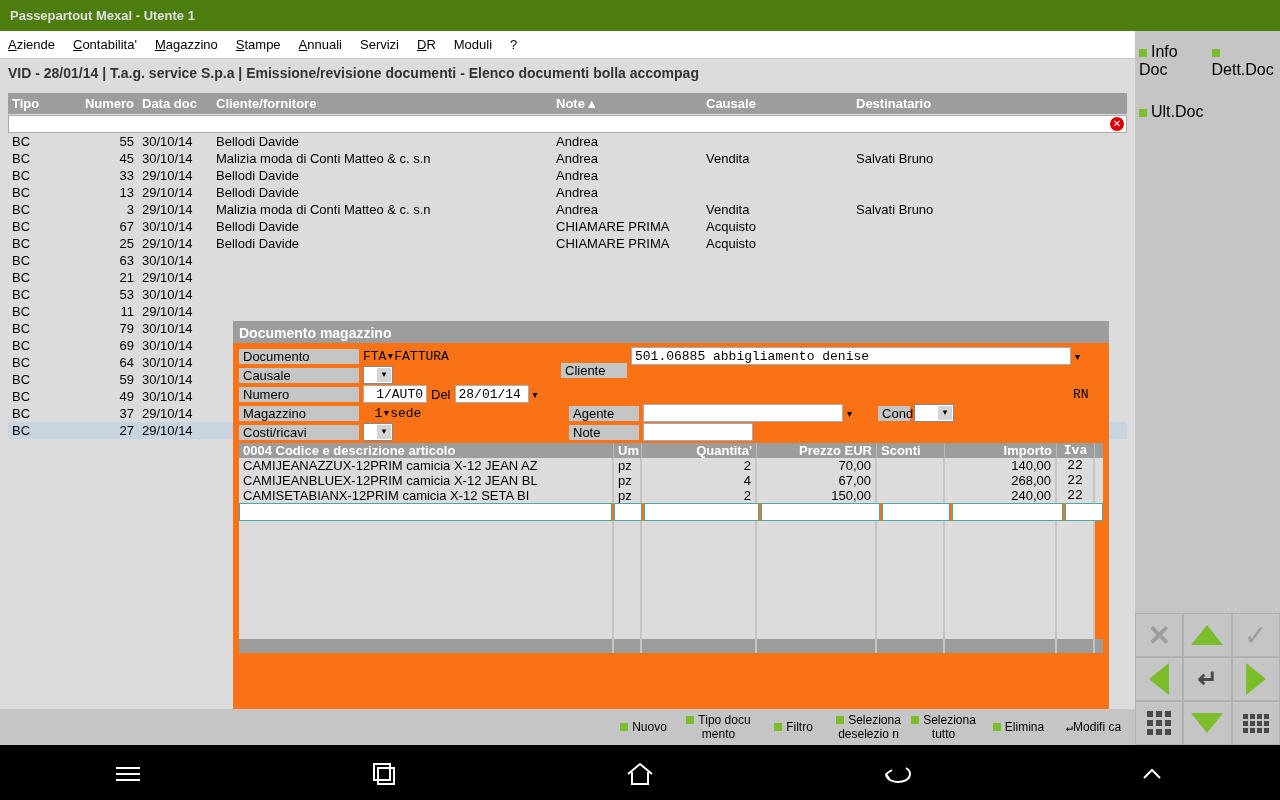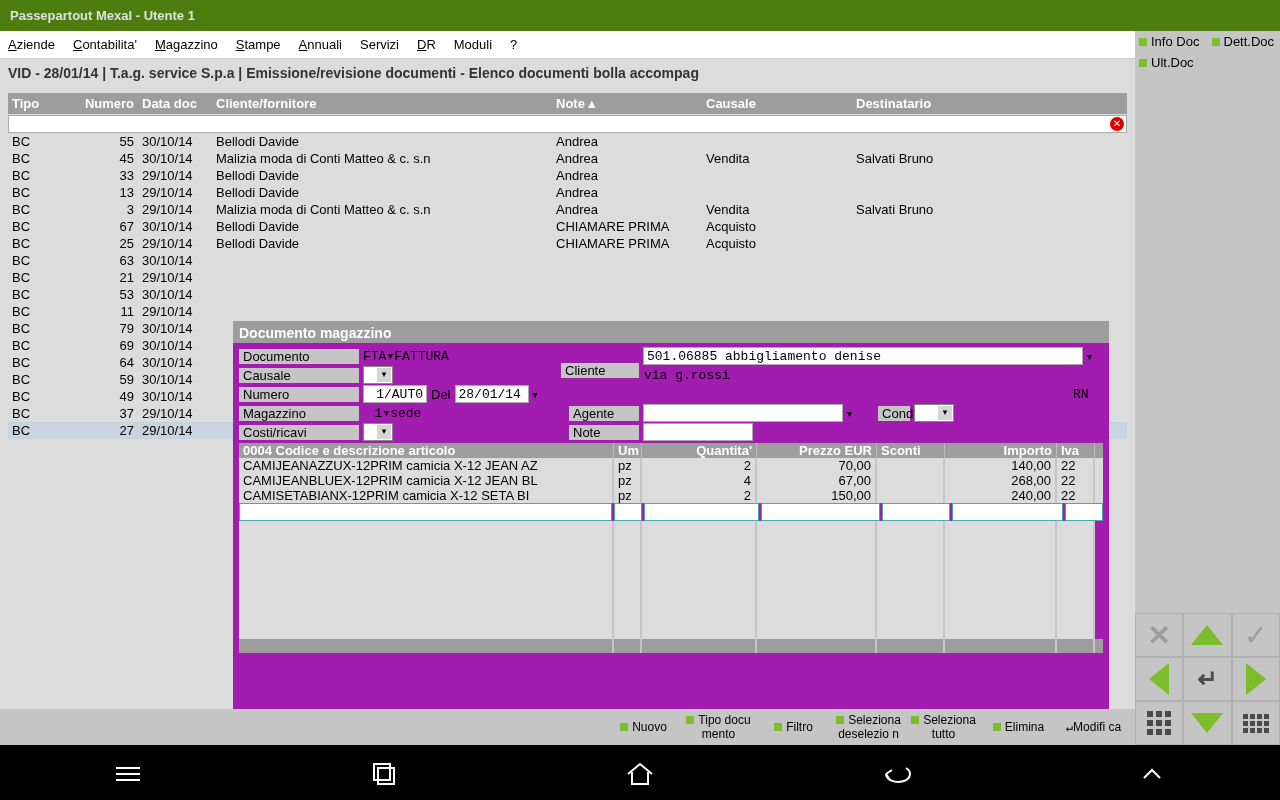--- a/index.html
+++ b/index.html
@@ -20,56 +20,56 @@
 .col-data { width: 74px; }
 .col-cli { width: 340px; }
 .col-note { width: 150px; }
 .col-caus { width: 150px; }
 .col-dest { width: 180px; }
 .filter-row { background: #fff; height: 18px; border: 1px solid #aaa; margin-top: 1px; position: relative; }
 .filter-clear { position: absolute; right: 2px; top: 1px; width: 14px; height: 14px; background: #d00; border-radius: 50%; color: #fff; font-size: 10px; text-align: center; line-height: 14px; cursor: pointer; }
 .tbody { font-size: 13px; }
 .trow { display: flex; padding: 0; }
 .trow.sel { background: #c8d4e0; }
-.popup { position: absolute; left: 233px; top: 290px; width: 876px; background: #a21caf; border-top: 2px solid #9d9d9d; }
+.popup { position: absolute; left: 233px; top: 290px; width: 876px; background: #f97316; border-top: 2px solid #9d9d9d; }
 .popup-title { background: #9d9d9d; color: #fff; font-weight: bold; font-size: 14px; padding: 2px 6px; }
 .popup-body { padding: 4px 6px; font-size: 13px; }
 .form-row { display: flex; align-items: center; gap: 4px; margin-bottom: 1px; height: 18px; }
 .lbl { background: #c5c5c5; padding: 0 4px; display: inline-block; }
 .w-doc { width: 120px; }
 .w-caus { width: 120px; }
-.w-cli { width: 78px; margin-top: 28px; }
+.w-cli { width: 66px; margin-top: 28px; }
 .inp { background: #fff; border: 1px solid #aaa; height: 18px; padding: 0 3px; font-family: 'Courier New', monospace; font-size: 13px; }
 .sel-dd { background: #fff; border: 1px solid #888; height: 18px; font-size: 12px; position: relative; }
 .dd-arrow { position: absolute; right: 1px; top: 1px; width: 14px; height: 14px; background: #d5d5d5; text-align: center; line-height: 12px; font-size: 9px; }
 .plain-txt { font-family: 'Courier New', monospace; font-size: 13px; }
 .grid-head { display: flex; background: #9d9d9d; color: #fff; font-size: 13px; font-weight: bold; margin-top: 2px; }
 .grid-head > div, .grid-row > div { padding: 0 4px; border-right: 1px solid rgba(255,255,255,0.3); }
 .g-code { width: 375px; }
 .g-um { width: 28px; }
 .g-qta { width: 115px; text-align: right; }
 .g-prz { width: 120px; text-align: right; }
 .g-sc { width: 68px; }
 .g-imp { width: 112px; text-align: right; }
-.g-iva { width: 38px; text-align: left; }
+.g-iva { width: 38px; text-align: center; font-family: Liberation Mono, monospace; }
 .grid-body { background: #dcdcdc; font-family: 'Courier New', monospace; font-size: 13px; }
 .grid-row { display: flex; }
 .grid-row > div { border-right: 2px solid #c5c5c5; }
 .grid-input-row { display: flex; }
 .grid-input-row .cell-in { background: #fff; border: 1px solid #4aa; height: 18px; }
 .grid-empty { height: 118px; display:flex; }
 .grid-empty > div { border-right: 2px solid #c5c5c5; background:#dcdcdc; }
 .grid-foot { background: #9d9d9d; height: 14px; display: flex; }
 .grid-foot > div { border-right: 2px solid #c5c5c5; }
 .popup-pad { height: 56px; }
 .bottom-actions { position: absolute; left: 0; bottom: 0; right: 0; height: 36px; background: #c5c5c5; display: flex; justify-content: flex-end; align-items: center; padding-right: 4px; gap: 0; font-size: 12px; }
 .action-btn { width: 75px; text-align: center; line-height: 14px; padding: 2px 0; cursor: pointer; }
 .action-btn .sq { display: inline-block; width: 8px; height: 8px; background: #7bbd2b; margin-right: 4px; }
 .right-rail .rr-top { flex: 1; }
-.rr-btn { font-size: 13px; padding: 3px 4px; cursor: pointer; }
+.rr-btn { font-size: 16px; padding: 12px 4px; cursor: pointer; }
 .rr-btn .sq { display:inline-block; width: 8px; height: 8px; background:#7bbd2b; margin-right:4px; }
 .rr-row { display: flex; }
 .rr-row > div { flex:1; height: 44px; display:flex; align-items:center; justify-content:center; background:#c5c5c5; border:1px solid #b0b0b0; }
 .nav-bar { position: absolute; bottom: 0; left: 0; right: 0; height: 48px; background: #000; display: flex; justify-content: space-around; align-items: center; }
 .nav-bar svg { width: 32px; height: 32px; fill: none; stroke: #fff; stroke-width: 2; }
 .arrow { width:0;height:0; }
 .arrow.up { border-left:16px solid transparent; border-right:16px solid transparent; border-bottom:20px solid #7bbd2b; }
 .arrow.down { border-left:16px solid transparent; border-right:16px solid transparent; border-top:20px solid #7bbd2b; }
 .arrow.left { border-top:16px solid transparent; border-bottom:16px solid transparent; border-right:20px solid #7bbd2b; }
 .arrow.right { border-top:16px solid transparent; border-bottom:16px solid transparent; border-left:20px solid #7bbd2b; }
@@ -290,21 +290,20 @@
           <span class="lbl w-cli">Cliente</span>
           <input class="inp" style="width: 440px;" value="501.06885 abbigliamento denise">
           <span style="width:10px; font-size:10px;">▾</span>
         </div>
         <div class="form-row">
           <span class="lbl w-caus">Causale</span>
           <span class="sel-dd" style="width:30px">
               <span class="dd-arrow">▾</span>
             </span>
           <span style="flex:1"></span>
-          <span class="plain-txt" style="width:300px;text-align:left">via g.rossi</span>
           <span style="width:155px"></span>
         </div>
         <div class="form-row">
           <span class="lbl w-caus">Numero</span>
           <input class="inp" style="width: 64px; text-align: right;" value="1/AUT0">
           <span>Del</span>
           <input class="inp" style="width: 74px;" value="28/01/14">
           <span style="font-size:10px">▾</span>
           <span style="flex:1"></span>
           <span class="plain-txt" style="width:30px">RN</span>

